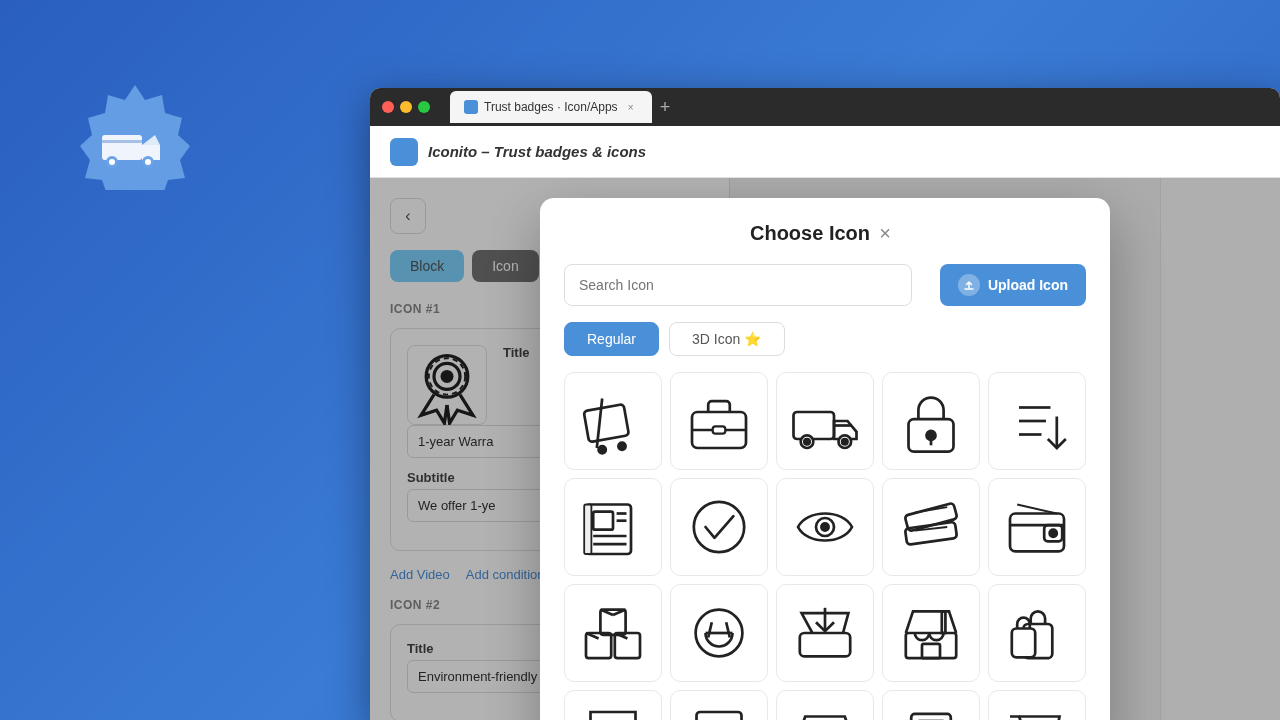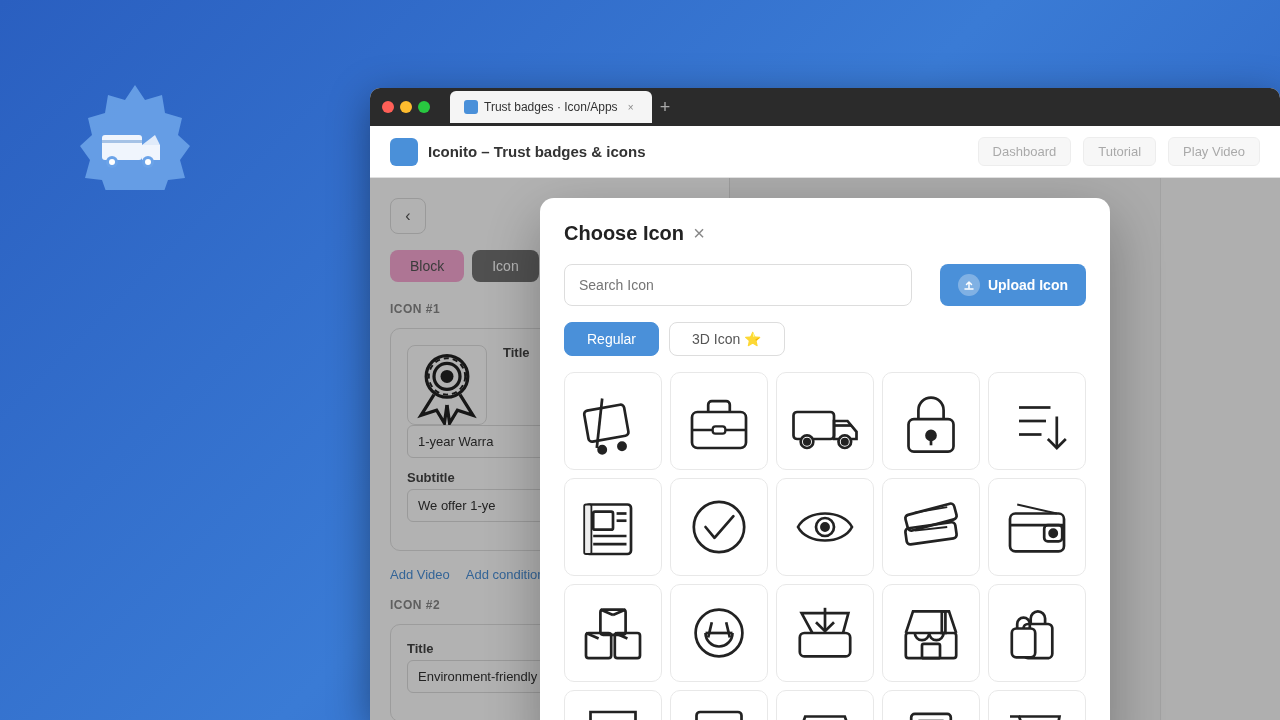--- a/index.html
+++ b/index.html
@@ -129,20 +129,21 @@
       border-bottom: 1px solid #e0e0e0;
       flex-shrink: 0;
     }
     .app-logo {
       display: flex;
       align-items: center;
       gap: 10px;
       font-size: 15px;
       font-weight: 600;
       color: #333;
+      font-style: italic;
     }
     .app-logo-icon {
       width: 28px;
       height: 28px;
       background: #4a90d9;
       border-radius: 6px;
     }
     .header-right {
       margin-left: auto;
       display: flex;
@@ -200,21 +201,21 @@
       border-radius: 8px;
       font-size: 14px;
       font-weight: 500;
       cursor: pointer;
     }
     .block-tab.active {
       background: #737373;
       color: white;
     }
     .block-tab.inactive {
-      background: #f9a8d4;
+      background: #7dd3fc;
       color: #555;
     }
 
     .section-title {
       font-size: 12px;
       font-weight: 700;
       color: #888;
       text-transform: uppercase;
       letter-spacing: 0.5px;
       margin-bottom: 12px;
@@ -292,22 +293,22 @@
       max-height: 560px;
       display: flex;
       flex-direction: column;
       box-shadow: 0 20px 60px rgba(0,0,0,0.3);
       overflow: hidden;
     }
 
     .modal-header {
       display: flex;
       align-items: center;
-      justify-content: flex-start;
-      padding: 20px 24px 16px;
+      justify-content: center;
+      padding: 20px 32px 16px;
       flex-shrink: 0;
     }
 
     .modal-title {
       font-size: 20px;
       font-weight: 700;
       color: #222;
     }
 
     .modal-close {
@@ -472,25 +473,20 @@
     </div>
   </div>
 
   <div class="browser-content">
 
     <div class="app-header">
       <div class="app-logo">
         <div class="app-logo-icon"></div>
         <span>Iconito – Trust badges &amp; icons</span>
       </div>
-      <div class="header-right">
-        <div class="header-btn">Dashboard</div>
-        <div class="header-btn">Tutorial</div>
-        <div class="header-btn">Play Video</div>
-      </div>
     </div>
 
     <div class="app-main">
 
       <div class="left-panel">
         <div class="back-btn">
           <span>‹</span>
         </div>
 
         <div class="block-tabs">

